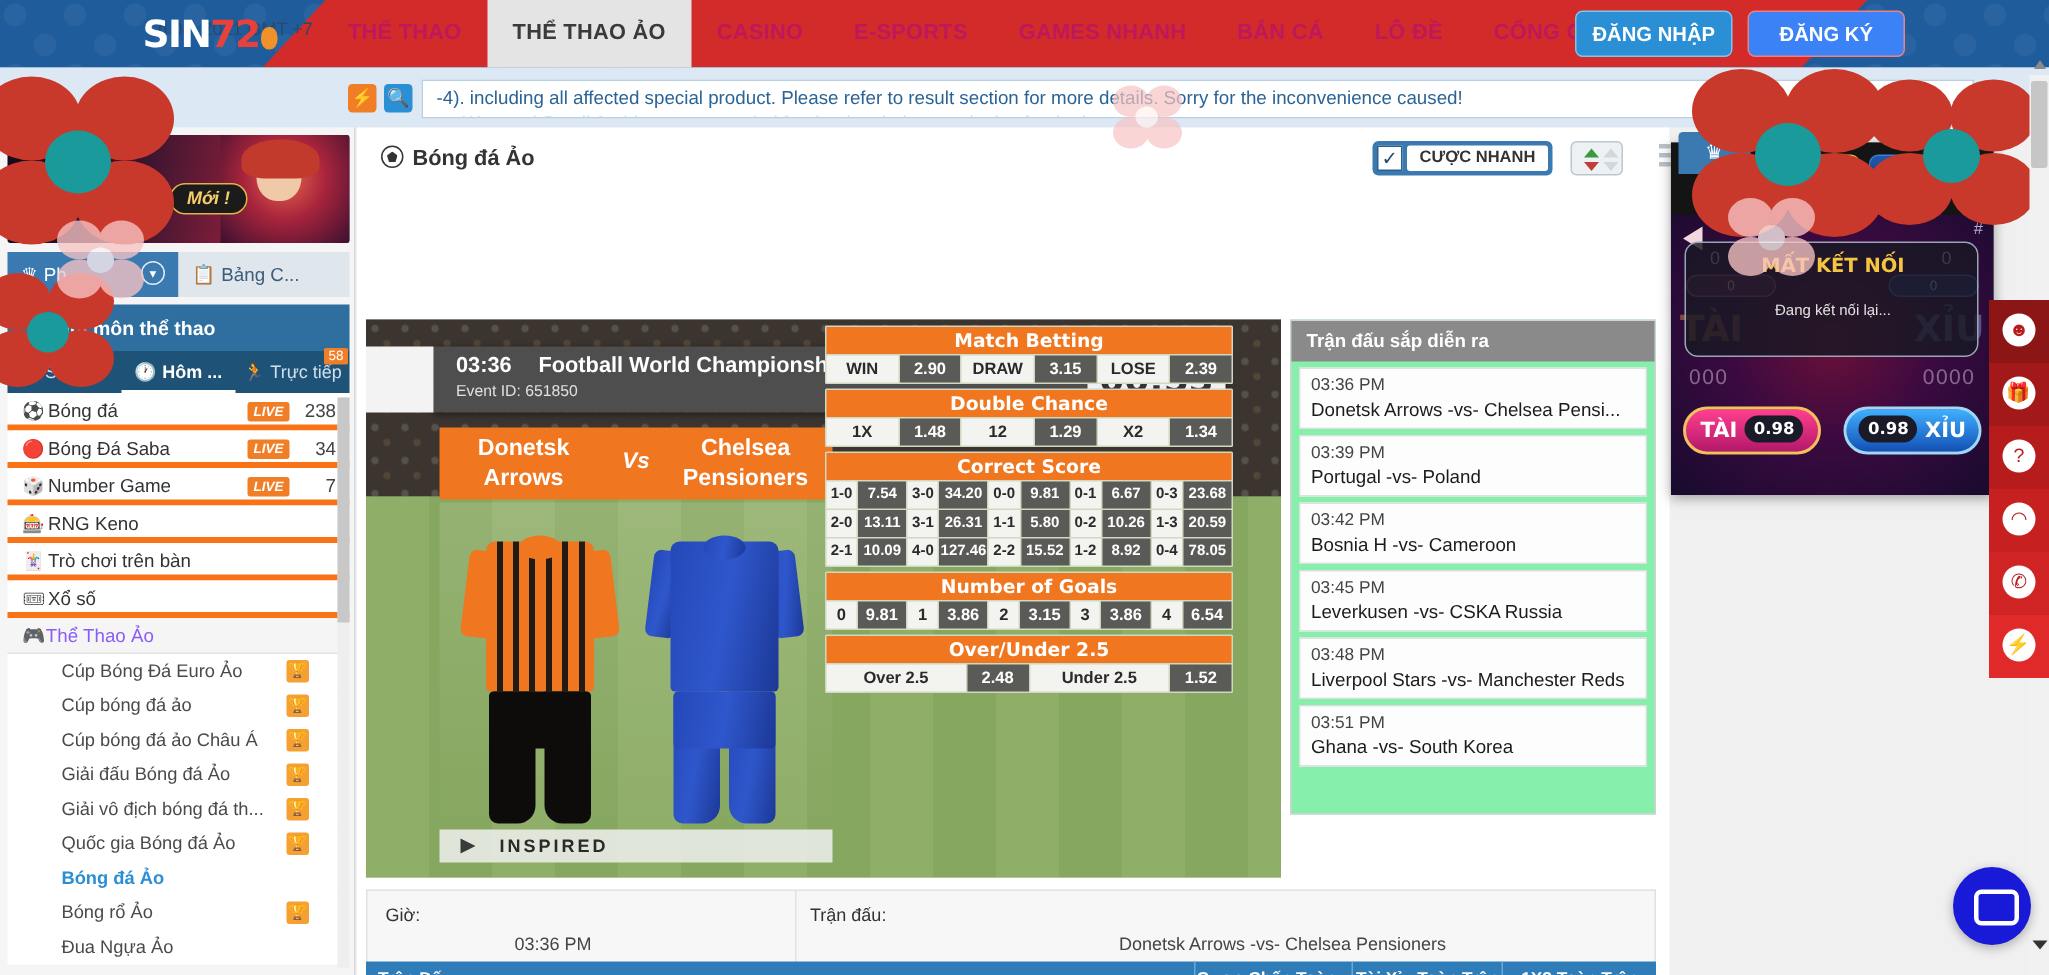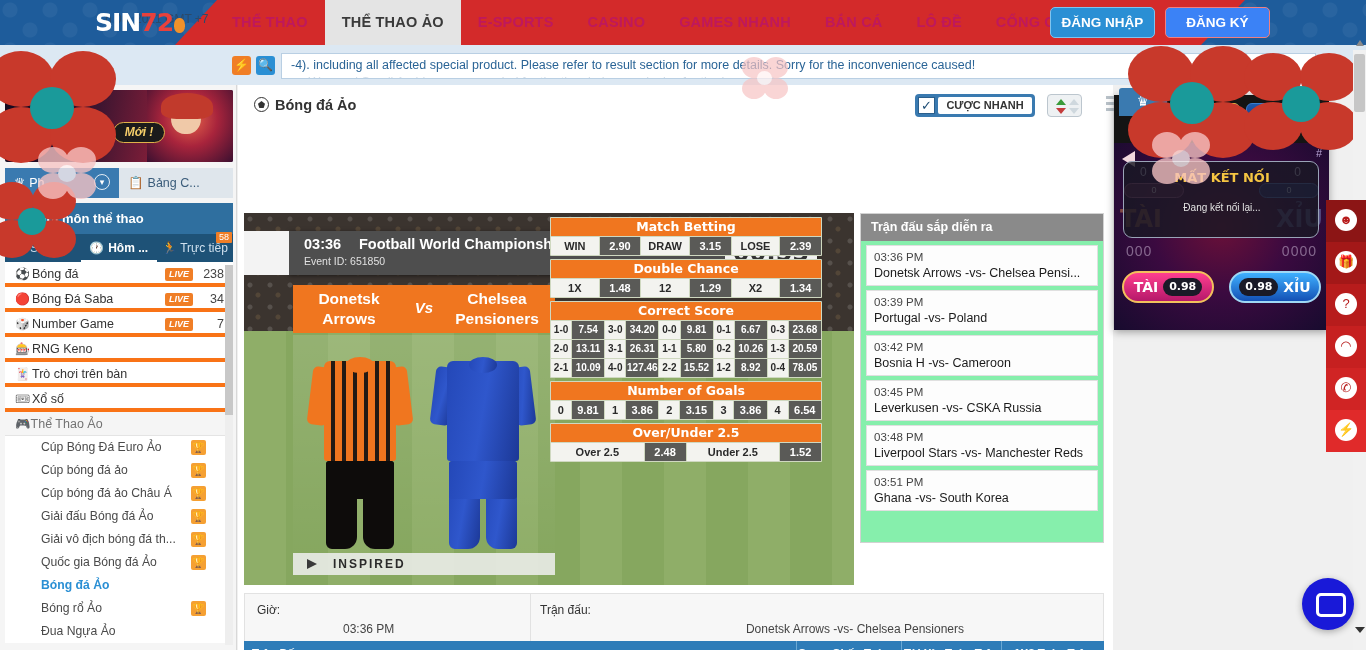--- a/index.html
+++ b/index.html
@@ -177,21 +177,21 @@
   }
   .sb-row .ico { display:inline-block; width: 17px; font-size: 12px; }
   .sb-live {
     position: absolute; right: 40px; top: 6px; background: #f07e26; color: #fff;
     font-size: 9px; font-weight: bold; font-style: italic;
     padding: 0 4px; line-height: 13px; border-radius: 2px;
   }
   .sb-count { position: absolute; right: 9px; top: 0; font-size: 12.5px; color: #444; }
   .sb-group {
     height: 24px; line-height: 24px; padding-left: 10px; font-size: 12.5px;
-    color: #737373; background: #f5f5f5; border-bottom: 1px solid #e4e4e4;
+    color: #8b5cf6; background: #f5f5f5; border-bottom: 1px solid #e4e4e4;
   }
   .sb-sub {
     height: 23px; line-height: 23px; padding-left: 36px; font-size: 12.2px;
     color: #4a4a4a; background: #fff; position: relative; cursor: pointer;
   }
   .sb-sub.sel { color: #2a8fd4; font-weight: bold; }
   .sb-trophy {
     position: absolute; left: 186px; top: 4px; width: 15px; height: 15px;
     background: #f5a033; border-radius: 2px; color: #fff; font-size: 10px;
     text-align: center; line-height: 15px;
@@ -494,22 +494,22 @@
   <div class="topnav">
     <div class="topnav-pattern"></div>
     <div class="topnav-red"></div>
   </div>
   <div class="logo">
     <span>SIN</span><span class="num">72</span><span class="lantern"></span>
   </div>
   <div class="nav-items">
     <div class="nav-item">THỂ THAO</div>
     <div class="nav-item active">THỂ THAO ẢO</div>
+    <div class="nav-item">CASINO</div>
     <div class="nav-item">E-SPORTS</div>
-    <div class="nav-item">CASINO</div>
     <div class="nav-item">GAMES NHANH</div>
     <div class="nav-item">BẮN CÁ</div>
     <div class="nav-item">LÔ ĐỀ</div>
     <div class="nav-item">CỔNG GAMES</div>
   </div>
   <div class="btn-login">ĐĂNG NHẬP</div>
   <div class="btn-register">ĐĂNG KÝ</div>
 
   <div class="announce"></div>
   <div class="announce-date">n 08, 2021 GMT +7</div>

